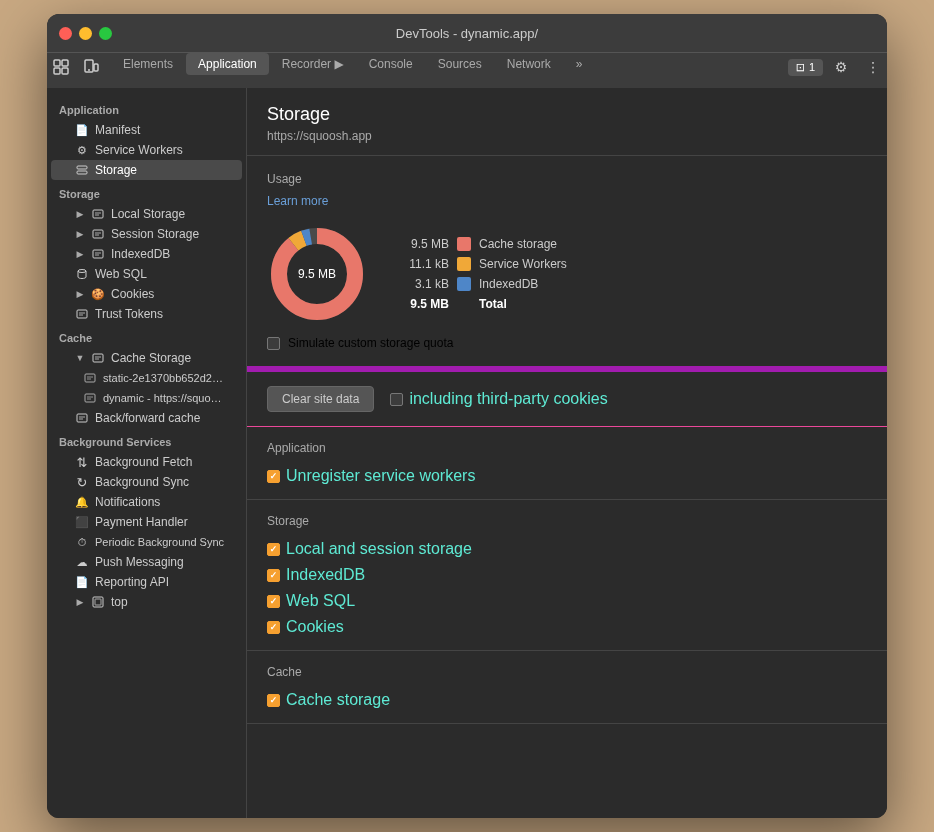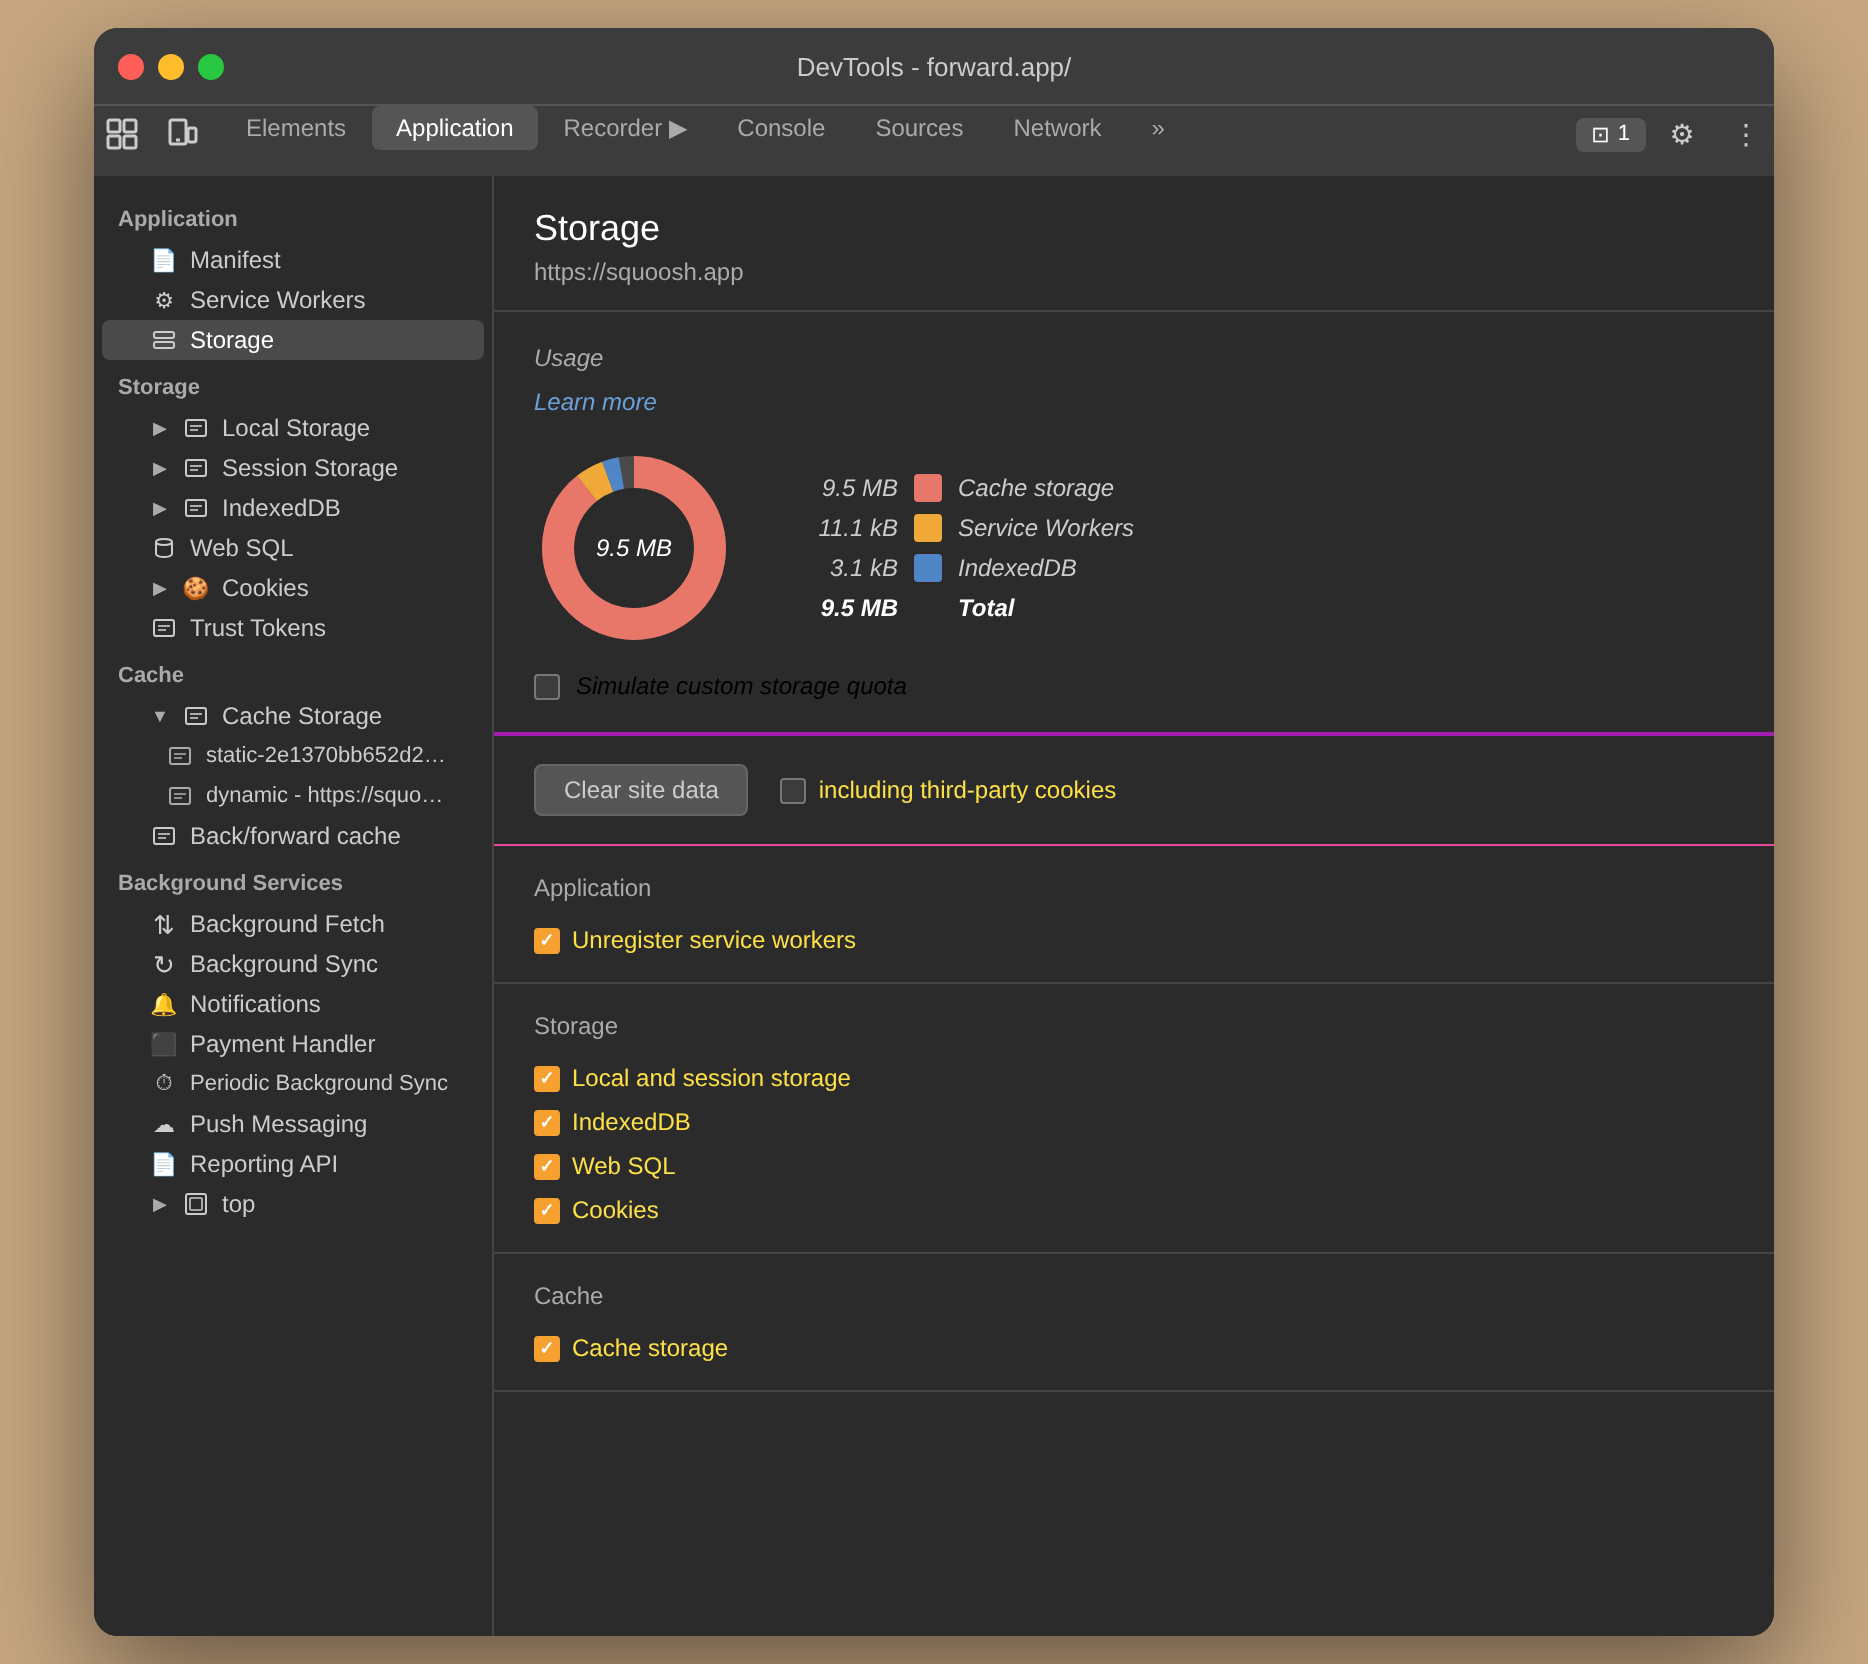--- a/index.html
+++ b/index.html
@@ -168,23 +168,22 @@
       color: #fff;
       font-size: 18px;
       font-weight: 400;
       margin-bottom: 4px;
     }
     .content-url {
       color: #aaa;
       font-size: 12px;
     }
     .section {
-      border-bottom: 2px solid #a21caf;
+      border-bottom: 6px solid #a21caf;
       padding: 16px 20px;
-      font-style: italic;
     }
     .section-title {
       color: #aaa;
       font-size: 12px;
       font-weight: 500;
       margin-bottom: 8px;
     }
     .usage-text {
       color: #ccc;
       font-size: 12px;
@@ -249,22 +248,22 @@
     .simulate-row {
       display: flex;
       align-items: center;
       gap: 8px;
       margin-top: 12px;
     }
     .checkbox-item {
       display: flex;
       align-items: center;
       gap: 6px;
-      color: #fde047;
-      font-size: 12px;
+      color: #5eead4;
+      font-size: 16px;
     }
     .checkbox {
       width: 13px;
       height: 13px;
       border: 1px solid #777;
       border-radius: 2px;
       background: #3c3c3c;
       display: flex;
       align-items: center;
       justify-content: center;
@@ -314,21 +313,21 @@
 <body>
 
 <div class="window">
 
   <div class="titlebar">
     <div class="traffic-lights">
       <div class="traffic-light close"></div>
       <div class="traffic-light minimize"></div>
       <div class="traffic-light maximize"></div>
     </div>
-    <span class="titlebar-title">DevTools - forward.app/</span>
+    <span class="titlebar-title">DevTools - dynamic.app/</span>
   </div>
 
   <div class="toolbar">
     <div class="toolbar-icon">
       <svg width="16" height="16" viewBox="0 0 16 16" fill="#ccc">
           <rect x="1" y="1" width="6" height="6" rx="1" fill="none" stroke="#ccc" stroke-width="1.5"></rect>
           <rect x="9" y="1" width="6" height="6" rx="1" fill="none" stroke="#ccc" stroke-width="1.5"></rect>
           <rect x="1" y="9" width="6" height="6" rx="1" fill="none" stroke="#ccc" stroke-width="1.5"></rect>
           <rect x="9" y="9" width="6" height="6" rx="1" fill="none" stroke="#ccc" stroke-width="1.5"></rect>
         </svg>

